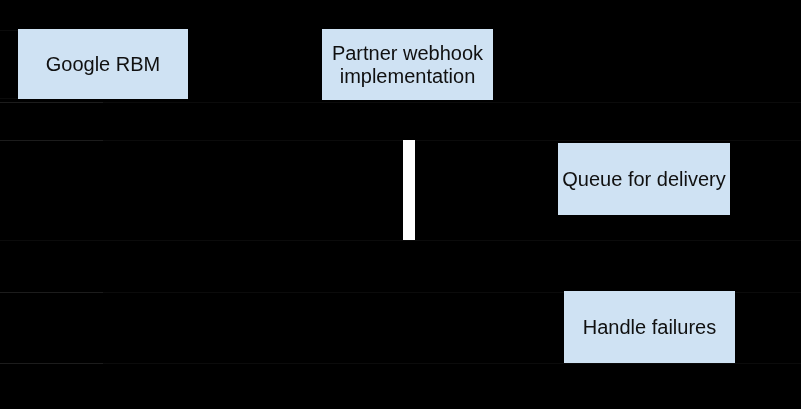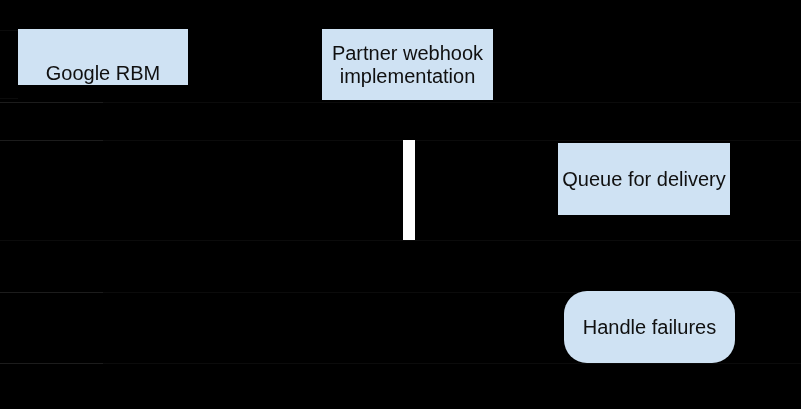--- a/index.html
+++ b/index.html
@@ -23,24 +23,24 @@
     justify-content: center;
     text-align: center;
     font-size: 20px;
     line-height: 23px;
     z-index: 2;
     box-sizing: border-box;
   }
   .node .label-single {
     white-space: nowrap;
   }
-  #node-google-rbm   { left: 18px;  top: 29px;  width: 170px; height: 56px; align-items: flex-end; }
+  #node-google-rbm   { left: 18px;  top: 29px;  width: 170px; height: 70px; }
   #node-partner      { left: 322px; top: 29px;  width: 171px; height: 71px; padding: 0 8px; }
   #node-queue        { left: 558px; top: 143px; width: 172px; height: 72px; text-align: center; }
-  #node-handle       { left: 564px; top: 291px; width: 171px; height: 72px; border-radius: 23px; }
+  #node-handle       { left: 564px; top: 291px; width: 171px; height: 72px; }
   .activation-bar {
     position: absolute;
     left: 403px;
     top: 140px;
     width: 12px;
     height: 100px;
     background: #ffffff;
     z-index: 3;
   }
   

